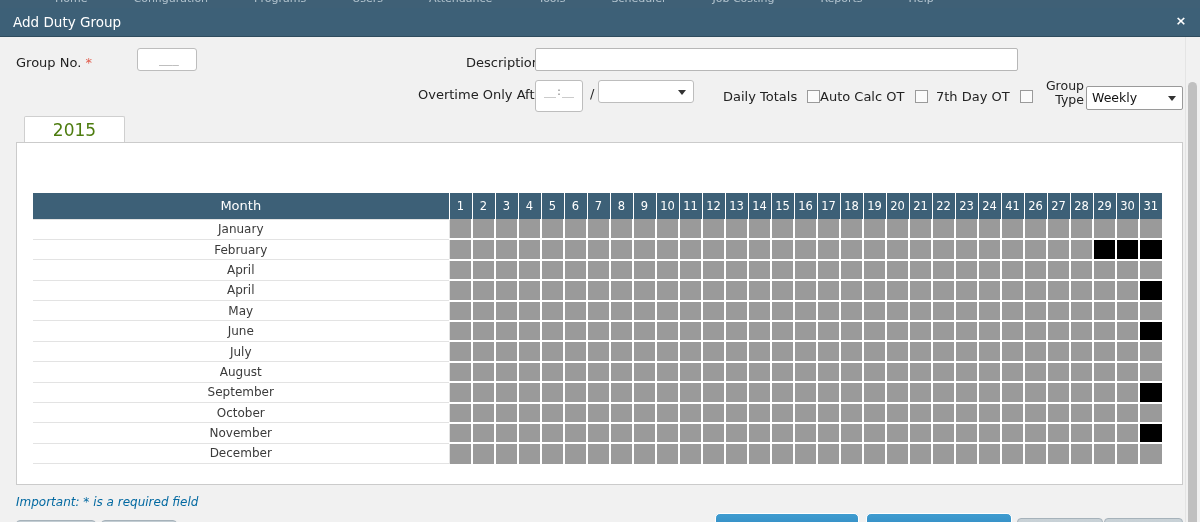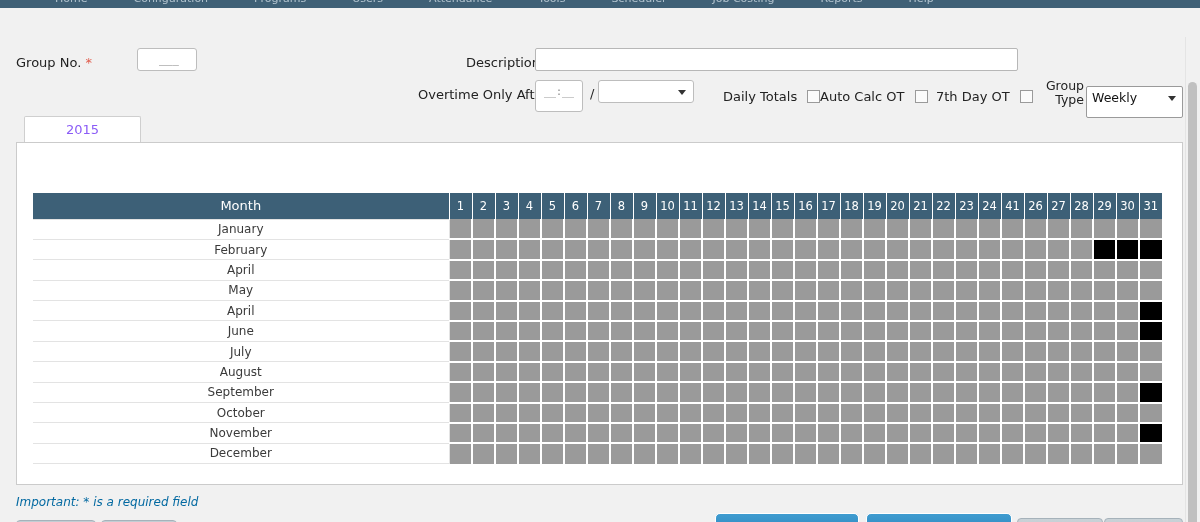--- a/index.html
+++ b/index.html
@@ -160,48 +160,48 @@
   .grouptype-label {
     position: absolute; left: 1040px; top: 42px;
     width: 44px;
     text-align: right;
     font-size: 12.5px;
     color: #222;
     line-height: 14px;
   }
   .sel-grouptype {
     position: absolute; left: 1086px; top: 49px;
-    width: 97px; height: 32px;
+    width: 97px; height: 24px;
     background: #fff;
     border: 1px solid #9a9a9a;
     border-radius: 2px;
     font-size: 12.5px;
     color: #111;
     padding-left: 5px;
     line-height: 22px;
   }
   .sel-grouptype .sel-arrow { top: 9px; right: 6px; }
 
   
   .tabstrip {
     position: absolute;
     left: 16px; top: 79px;
     width: 1167px; height: 27px;
   }
   .tab {
     position: absolute;
     left: 8px; top: 0;
-    width: 117px; height: 27px;
+    width: 101px; height: 27px;
     background: #ffffff;
     border: 1px solid #cfcfcf;
     border-bottom: none;
     border-radius: 2px 2px 0 0;
     text-align: center;
-    font-size: 13px;
-    color: #8b5cf6;
+    font-size: 17px;
+    color: #4d7c0f;
     line-height: 26px;
     cursor: pointer;
   }
 
   
   .panel {
     position: absolute;
     left: 16px; top: 105px;
     width: 1167px; height: 343px;
     background: #ffffff;
@@ -345,20 +345,24 @@
         <span class="menu-strip-item">Users</span>
         <span class="menu-strip-item">Attendance</span>
         <span class="menu-strip-item">Tools</span>
         <span class="menu-strip-item">Scheduler</span>
         <span class="menu-strip-item">Job Costing</span>
         <span class="menu-strip-item">Reports</span>
         <span class="menu-strip-item">Help</span>
       </div>
   </div>
 
+  <div class="titlebar">
+    <div class="titlebar-text">Add Duty Group</div>
+    <div class="titlebar-close">×</div>
+  </div>
 
   <div class="dialog-body">
 
     <div class="form-region">
 
       <div class="lbl f-groupno-label">
         <span>Group No.</span>
         <span class="req">*</span>
       </div>
       <div class="inp-groupno">___</div>
@@ -536,20 +540,54 @@
                 <td class="day-cell"></td>
                 <td class="day-cell"></td>
                 <td class="day-cell"></td>
                 <td class="day-cell"></td>
                 <td class="day-cell"></td>
                 <td class="day-cell"></td>
                 <td class="day-cell"></td>
                 <td class="day-cell"></td>
               </tr>
               <tr>
+                <td class="month-cell">April</td>
+                <td class="day-cell"></td>
+                <td class="day-cell"></td>
+                <td class="day-cell"></td>
+                <td class="day-cell"></td>
+                <td class="day-cell"></td>
+                <td class="day-cell"></td>
+                <td class="day-cell"></td>
+                <td class="day-cell"></td>
+                <td class="day-cell"></td>
+                <td class="day-cell"></td>
+                <td class="day-cell"></td>
+                <td class="day-cell"></td>
+                <td class="day-cell"></td>
+                <td class="day-cell"></td>
+                <td class="day-cell"></td>
+                <td class="day-cell"></td>
+                <td class="day-cell"></td>
+                <td class="day-cell"></td>
+                <td class="day-cell"></td>
+                <td class="day-cell"></td>
+                <td class="day-cell"></td>
+                <td class="day-cell"></td>
+                <td class="day-cell"></td>
+                <td class="day-cell"></td>
+                <td class="day-cell"></td>
+                <td class="day-cell"></td>
+                <td class="day-cell"></td>
+                <td class="day-cell"></td>
+                <td class="day-cell"></td>
+                <td class="day-cell"></td>
+                <td class="day-cell disabled"></td>
+              </tr>
+              <tr>
                 <td class="month-cell">May</td>
                 <td class="day-cell"></td>
                 <td class="day-cell"></td>
                 <td class="day-cell"></td>
                 <td class="day-cell"></td>
                 <td class="day-cell"></td>
                 <td class="day-cell"></td>
                 <td class="day-cell"></td>
                 <td class="day-cell"></td>
                 <td class="day-cell"></td>
@@ -568,54 +606,20 @@
                 <td class="day-cell"></td>
                 <td class="day-cell"></td>
                 <td class="day-cell"></td>
                 <td class="day-cell"></td>
                 <td class="day-cell"></td>
                 <td class="day-cell"></td>
                 <td class="day-cell"></td>
                 <td class="day-cell"></td>
                 <td class="day-cell"></td>
                 <td class="day-cell"></td>
-              </tr>
-              <tr>
-                <td class="month-cell">April</td>
-                <td class="day-cell"></td>
-                <td class="day-cell"></td>
-                <td class="day-cell"></td>
-                <td class="day-cell"></td>
-                <td class="day-cell"></td>
-                <td class="day-cell"></td>
-                <td class="day-cell"></td>
-                <td class="day-cell"></td>
-                <td class="day-cell"></td>
-                <td class="day-cell"></td>
-                <td class="day-cell"></td>
-                <td class="day-cell"></td>
-                <td class="day-cell"></td>
-                <td class="day-cell"></td>
-                <td class="day-cell"></td>
-                <td class="day-cell"></td>
-                <td class="day-cell"></td>
-                <td class="day-cell"></td>
-                <td class="day-cell"></td>
-                <td class="day-cell"></td>
-                <td class="day-cell"></td>
-                <td class="day-cell"></td>
-                <td class="day-cell"></td>
-                <td class="day-cell"></td>
-                <td class="day-cell"></td>
-                <td class="day-cell"></td>
-                <td class="day-cell"></td>
-                <td class="day-cell"></td>
-                <td class="day-cell"></td>
-                <td class="day-cell"></td>
-                <td class="day-cell disabled"></td>
               </tr>
               <tr>
                 <td class="month-cell">June</td>
                 <td class="day-cell"></td>
                 <td class="day-cell"></td>
                 <td class="day-cell"></td>
                 <td class="day-cell"></td>
                 <td class="day-cell"></td>
                 <td class="day-cell"></td>
                 <td class="day-cell"></td>

